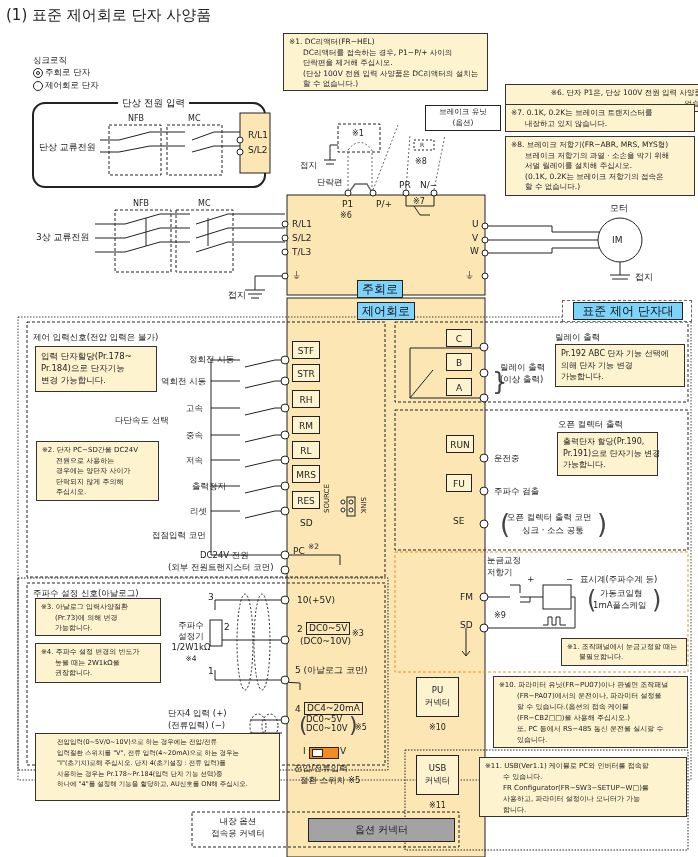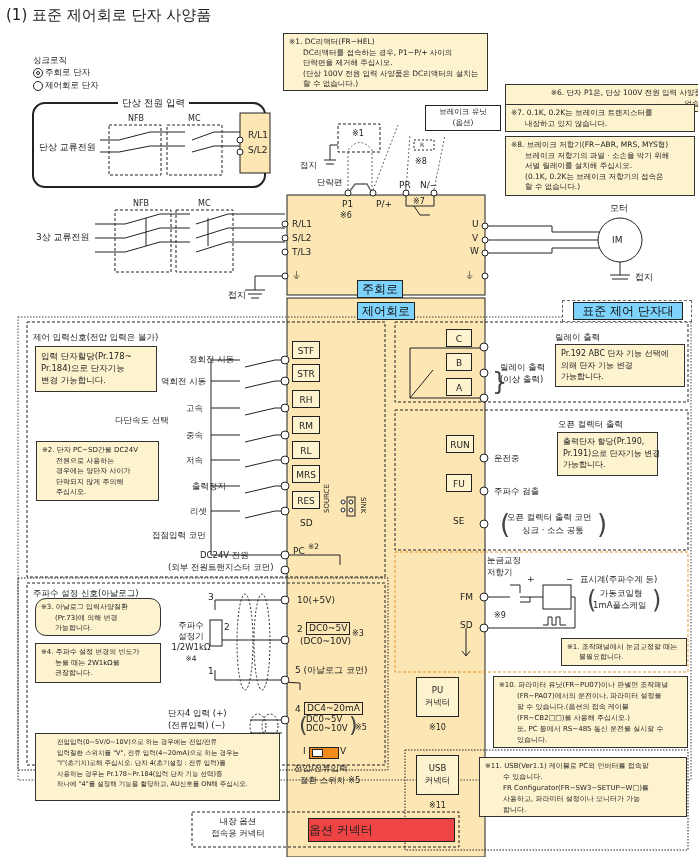--- a/index.html
+++ b/index.html
@@ -313,21 +313,21 @@
 <div class="t" style="left:652px;top:585px;font-size:24px;line-height:30px;color:#444;">)</div>
 <div class="t" style="left:460px;top:592px;">FM</div>
 <div class="t" style="left:460px;top:620px;">SD</div>
 <div class="t" style="left:494px;top:610px;font-size:8px;">※9</div>
 <div class="note" style="left:561px;top:638px;width:126px;height:28px;font-size:7px;line-height:10px;">
   <span class="ln">※1. 조작패널에서 눈금교정할 때는</span>
     <span class="ln" style="padding-left:12px">불필요합니다.</span>
 </div>
 
 <div class="t" style="left:33px;top:588px;font-size:8.5px;">주파수 설정 신호(아날로그)</div>
-<div class="note" style="left:35px;top:598px;width:126px;height:38px;font-size:7px;line-height:10.5px;border-radius:11px;">
+<div class="note" style="left:35px;top:598px;width:126px;height:38px;font-size:7px;line-height:10.5px;">
   <span class="ln">※3.  아날로그 입력사양절환</span>
     <span class="ln" style="padding-left:14px">(Pr.73)에 의해 변경</span>
     <span class="ln" style="padding-left:14px">가능합니다.</span>
 </div>
 <div class="note" style="left:35px;top:643px;width:126px;height:40px;font-size:7px;line-height:10.5px;">
   <span class="ln">※4.  주파수 설정 변경의 빈도가</span>
     <span class="ln" style="padding-left:14px">높을 때는 2W1kΩ을</span>
     <span class="ln" style="padding-left:14px">권장합니다.</span>
 </div>
 <div class="abs" style="left:166px;top:620px;width:50px;text-align:center;font-size:8.5px;line-height:11px;">
@@ -390,17 +390,17 @@
 </div>
 <div class="t" style="left:429px;top:800px;font-size:8px;">※11</div>
 <div class="note" style="left:479px;top:757px;width:208px;height:60px;font-size:7px;line-height:11px;">
   <span class="ln">※11. USB(Ver1.1) 케이블로 PC와 인버터를 접속할</span>
     <span class="ln" style="padding-left:18px">수 있습니다.</span>
     <span class="ln" style="padding-left:18px">FR Configurator(FR−SW3−SETUP−W□)를</span>
     <span class="ln" style="padding-left:18px">사용하고, 파라미터 설정이나 모니터가 가능</span>
     <span class="ln" style="padding-left:18px">합니다.</span>
 </div>
 
-<div class="abs" style="left:308px;top:818px;width:145px;height:22px;border:1px solid #222;background:#ef4444;font-size:12px;line-height:22px;text-align:left;">옵션 커넥터</div>
+<div class="abs" style="left:308px;top:818px;width:145px;height:22px;border:1px solid #222;background:#a3a3a3;font-size:10px;line-height:22px;text-align:center;">옵션 커넥터</div>
 <div class="abs" style="left:198px;top:815px;width:80px;text-align:center;font-size:8.5px;line-height:12px;">
   <div>내장 옵션</div>
     <div>접속용 커넥터</div>
 </div>
 
 </body></html>

